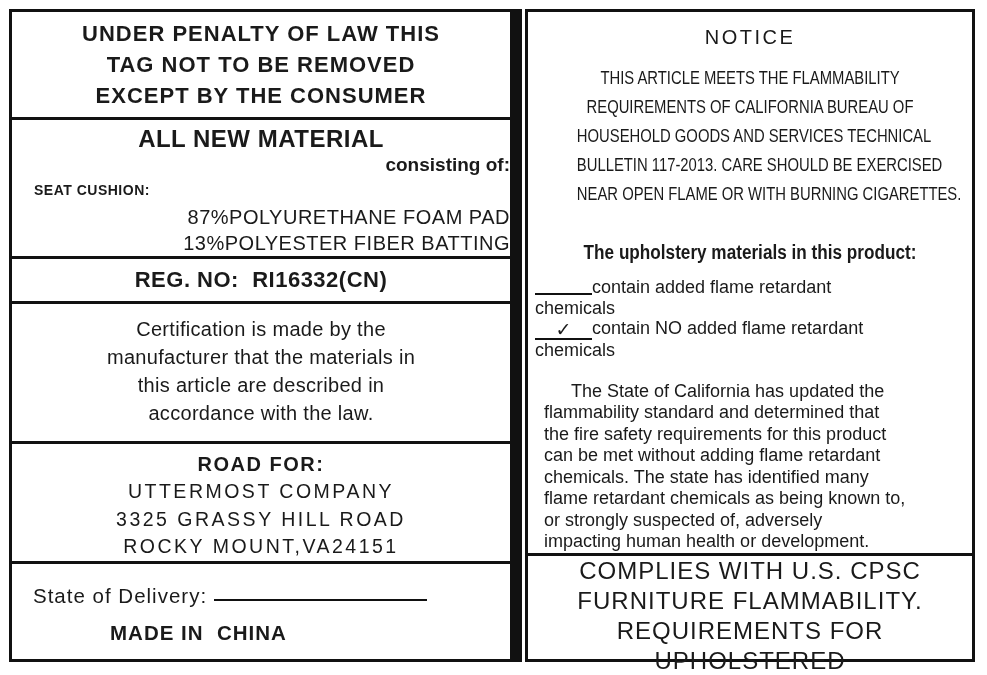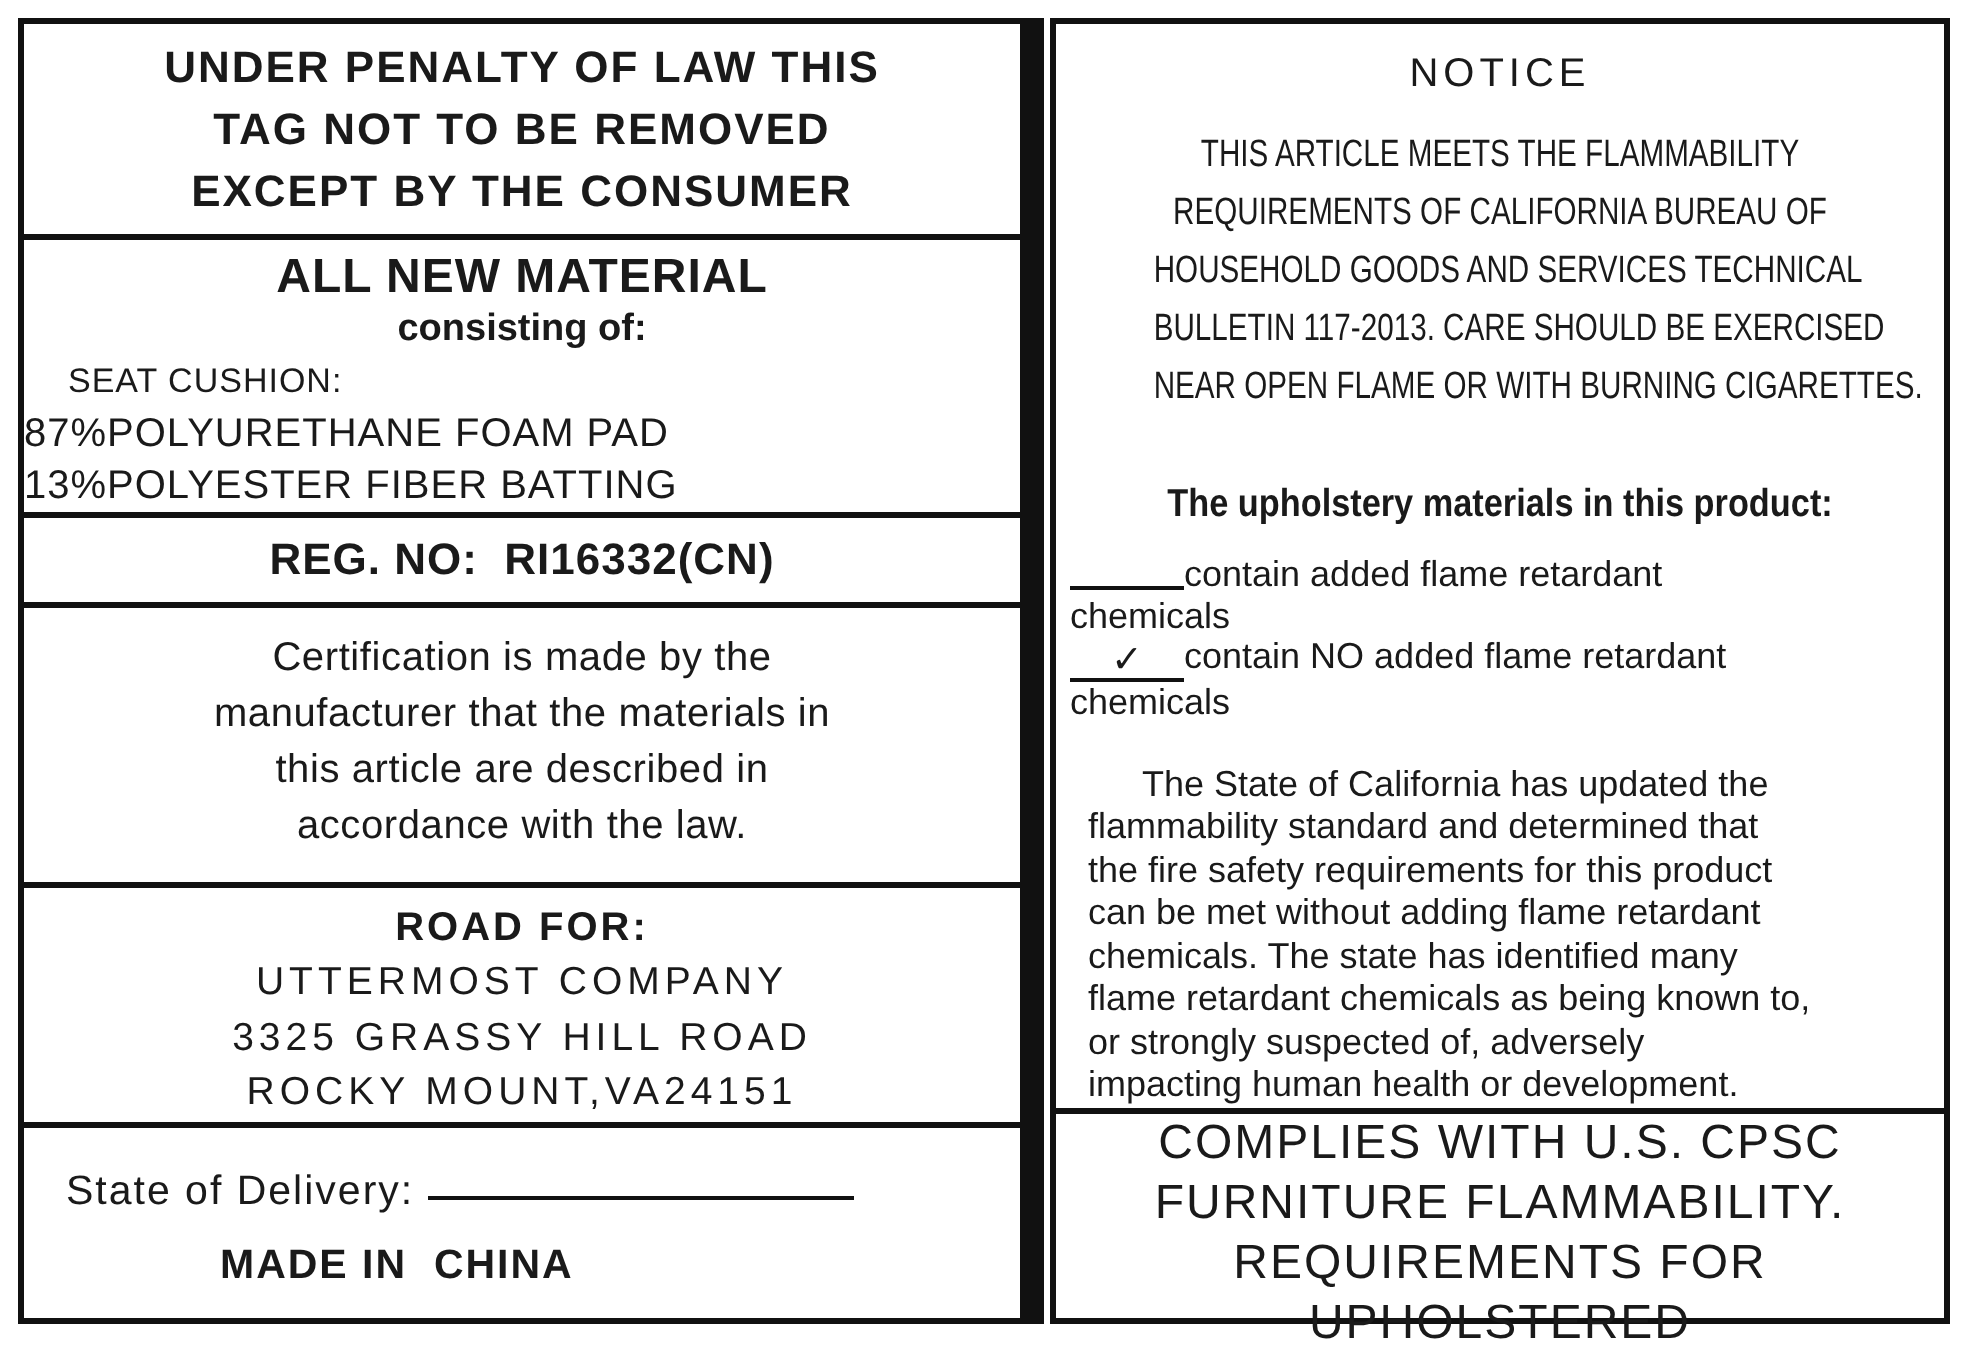--- a/index.html
+++ b/index.html
@@ -27,23 +27,23 @@
 
   
   .sec { box-sizing: border-box; }
   .sec + .sec { border-top: 3px solid #111111; }
 
   .s1 { flex: 0 0 105px; display: flex; flex-direction: column; justify-content: center;
         text-align: center; font-weight: bold; font-size: 22px; letter-spacing: 1px;
         line-height: 31px; }
   .s2 { flex: 0 0 135px; padding-top: 6px; }
   .s2 .mat-title   { text-align: center; font-weight: bold; font-size: 24px; line-height: 26px; letter-spacing: 0.5px; }
-  .s2 .mat-sub     { text-align: center; font-weight: bold; font-size: 19px; line-height: 25px; }
-  .s2 .mat-comp    { padding-left: 22px; font-weight: normal; font-size: 17px; line-height: 27px; letter-spacing: 0.5px; }
-  .s2 .mat-content { text-align: left; font-size: 20px; line-height: 26px; letter-spacing: 0.5px; }
+  .s2 .mat-sub     { text-align: right; font-weight: bold; font-size: 19px; line-height: 25px; }
+  .s2 .mat-comp    { padding-left: 22px; font-weight: bold; font-size: 14px; line-height: 27px; letter-spacing: 0.5px; }
+  .s2 .mat-content { text-align: right; font-size: 20px; line-height: 26px; letter-spacing: 0.5px; }
   .s3 { flex: 0 0 45px; display: flex; align-items: center; justify-content: center;
         font-weight: bold; font-size: 22px; letter-spacing: 0.5px; white-space: pre; }
   .s4 { flex: 0 0 140px; padding-top: 11px; text-align: center;
         font-size: 20px; line-height: 28px; letter-spacing: 0.3px; }
   .s5 { flex: 0 0 120px; padding-top: 7px; text-align: center; }
   .s5 .mf-title { font-weight: bold; font-size: 20px; line-height: 27px; letter-spacing: 1.5px; }
   .s5 .mf-line  { font-size: 19.5px; line-height: 27.5px; letter-spacing: 2.5px; }
   .s6 { flex: 1 1 auto; padding: 20px 0 0 21px; }
   .s6 .date-row { font-size: 20.5px; letter-spacing: 1px; }
   .date-blank {

